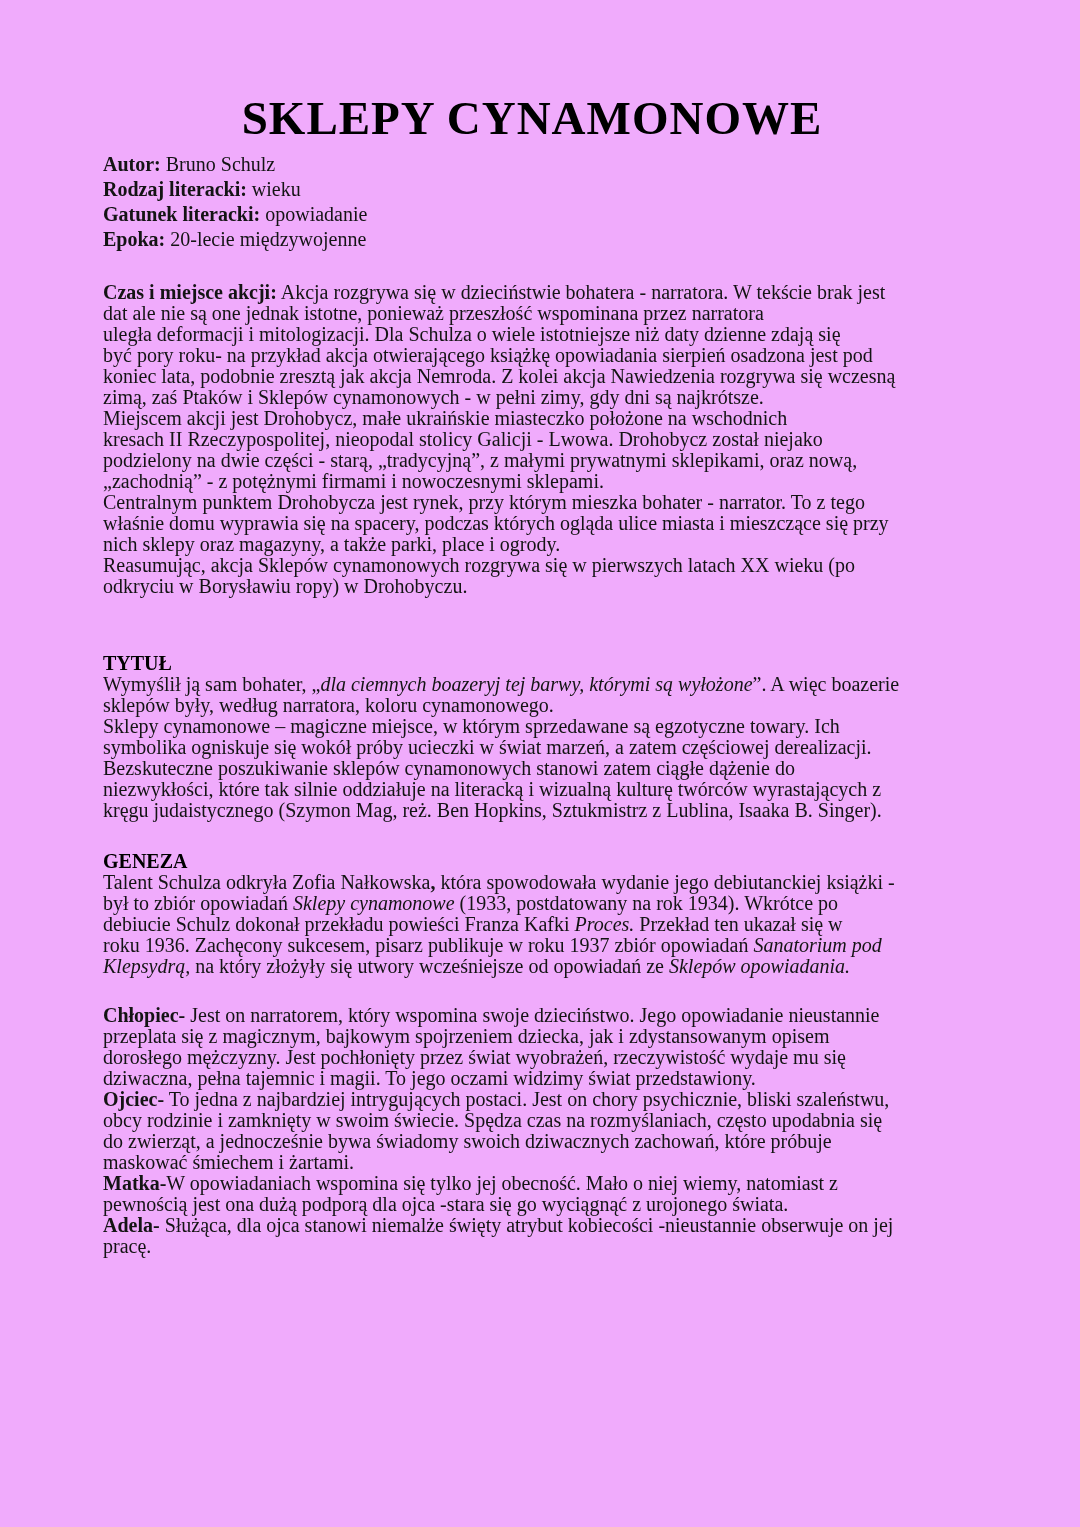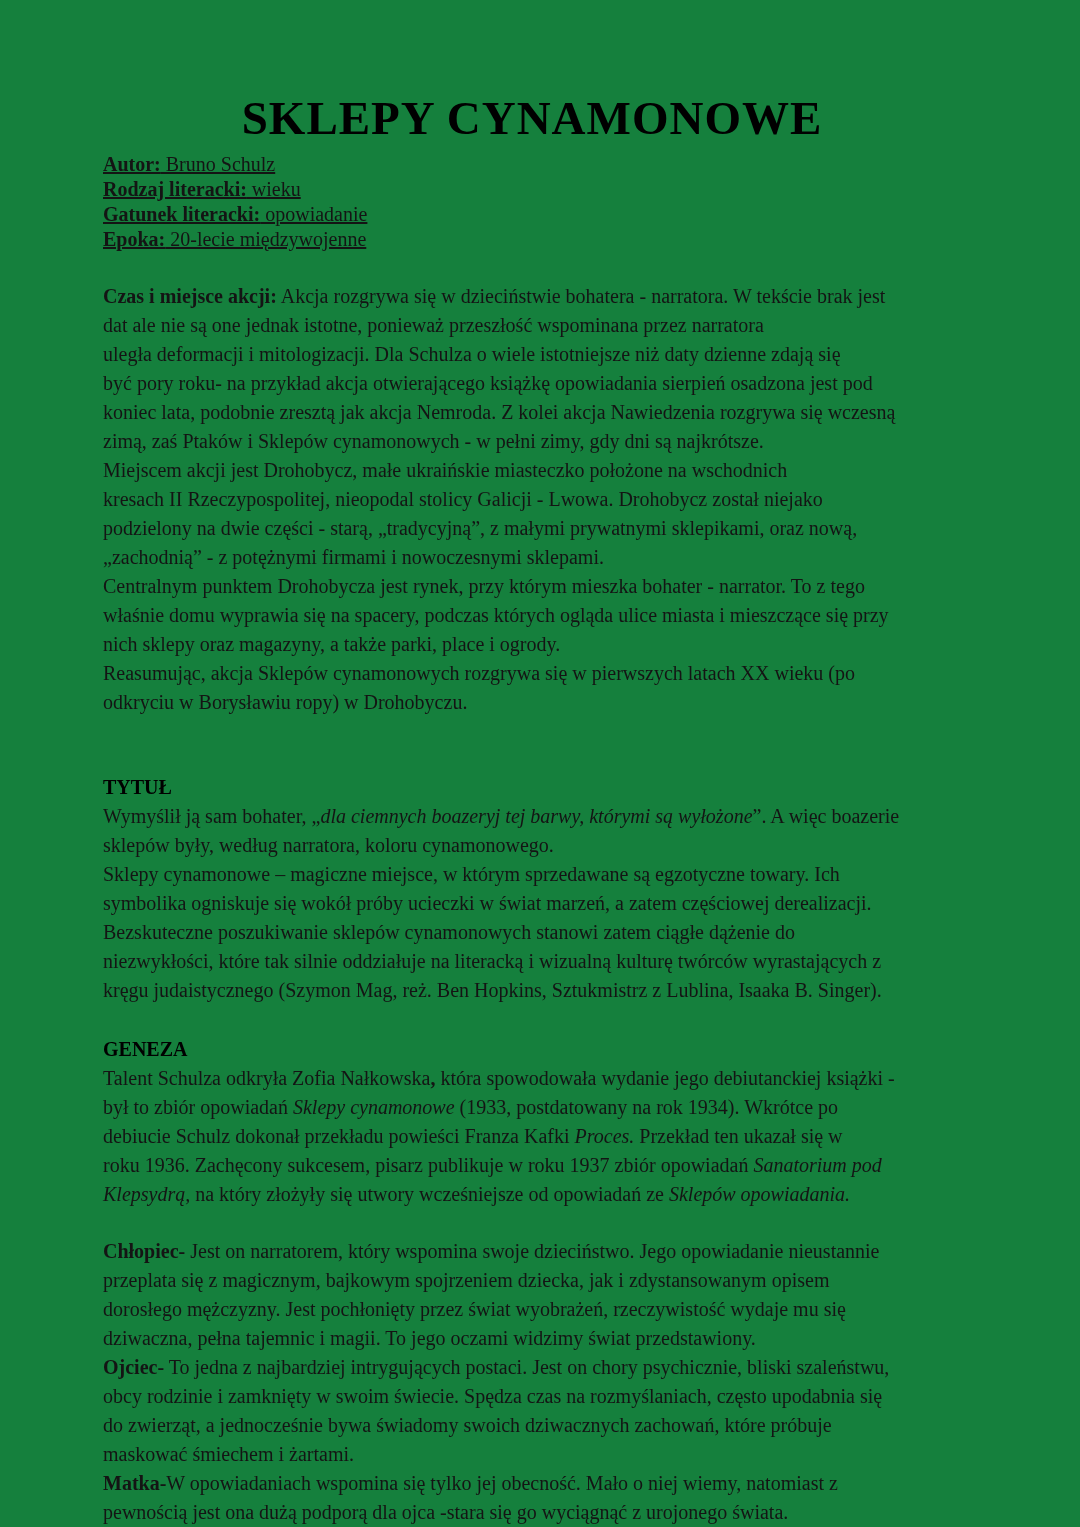--- a/index.html
+++ b/index.html
@@ -11,21 +11,21 @@
     width: 1080px;
     height: 1527px;
     font-family: "Liberation Serif", serif;
     color: #141414;
     overflow: hidden;
   }
   .page {
     position: relative;
     width: 1080px;
     height: 1527px;
-    background: #15803d;
+    background: #f0abfc;
   }
   .content {
     position: absolute;
     left: 103px;
     top: 92px;
     width: 880px;
   }
   .doc-title {
     margin: 0;
     width: 858px;
@@ -37,26 +37,25 @@
     color: #000000;
     white-space: nowrap;
   }
   .meta-block {
     margin-top: 8px;
     font-size: 20px;
     line-height: 25px;
   }
   .meta-line {
     white-space: pre-wrap;
-    text-decoration: underline;
   }
   .section {
     margin-top: 30px;
     font-size: 20px;
-    line-height: 29px;
+    line-height: 21px;
   }
   .section[data-name="section-tytul"] { margin-top: 56px; }
   .section[data-name="section-geneza"] { }
   .section[data-name="section-bohaterowie"] { margin-top: 28px; }
   .section-heading {
     font-weight: 700;
     color: #000000;
   }
   .para {
     white-space: pre-wrap;

